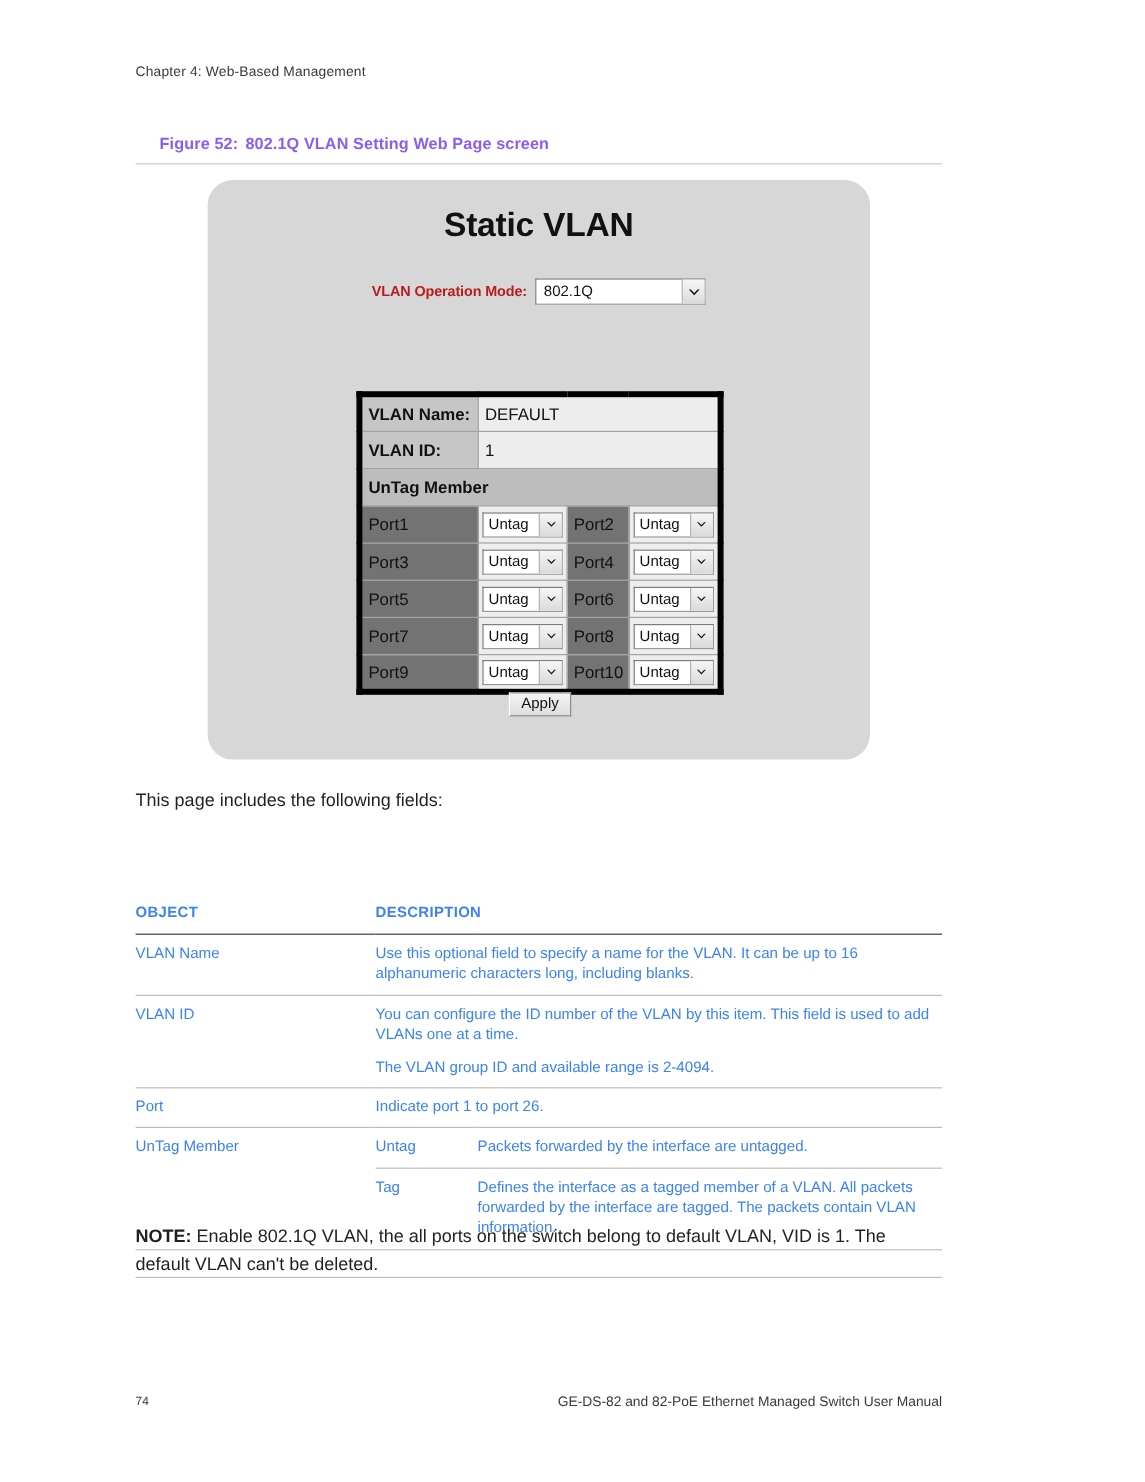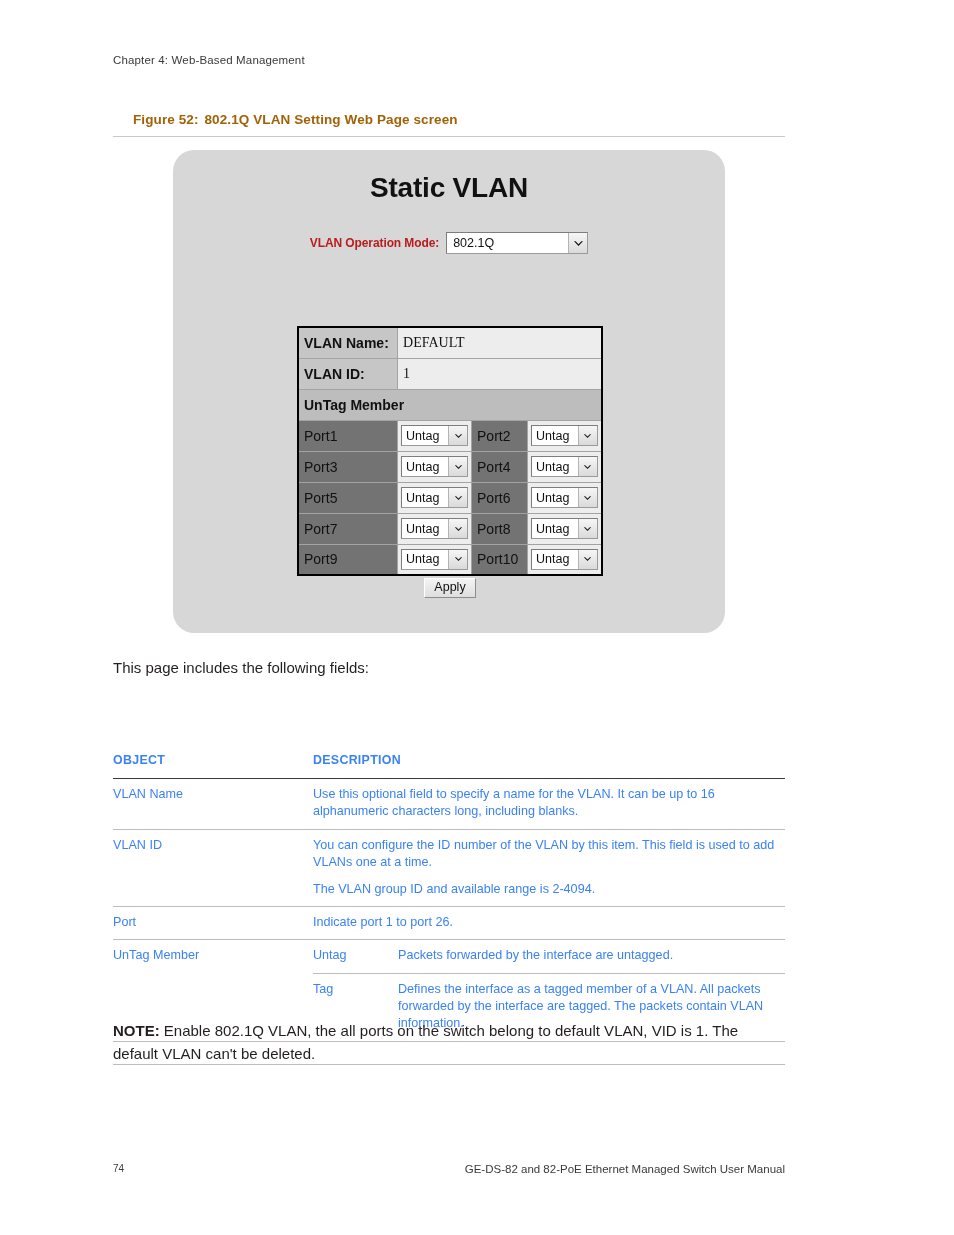--- a/index.html
+++ b/index.html
@@ -31,21 +31,21 @@
     color: #3a3a3a;
   }
 
   
   .figure-caption {
     position: absolute;
     left: 113px;
     top: 112px;
     font-size: 13.5px;
     font-weight: bold;
-    color: #a16207;
+    color: #8b5cf6;
     letter-spacing: 0.1px;
     padding-left: 20px;
   }
   .figure-caption .fignum { margin-right: 6px; }
 
   .caption-rule {
     position: absolute;
     left: 113px;
     top: 136px;
     width: 672px;
@@ -123,42 +123,41 @@
   }
   .sel-arrow svg { display: block; }
 
   
   .vlan-table {
     position: absolute;
     left: 124px;
     top: 176px;
     width: 306px;
     border-collapse: collapse;
-    border: 2px solid #000000;
+    border: 5px solid #000000;
     background: #eeeeee;
   }
   .vlan-table td {
     border: 1px solid #a3a3a3;
     padding: 0;
     height: 31px;
     font-size: 14px;
     color: #111111;
   }
   .lbl-cell {
     background: #c6c6c6;
     color: #1f3f82;
     font-weight: bold;
     padding: 0 5px !important;
     width: 104px;
     white-space: nowrap;
   }
   .val-cell {
     background: #ededed;
     padding: 0 0 0 5px !important;
-    font-family: Liberation Serif, serif;
   }
   .sec-cell {
     background: #bdbdbd;
     color: #1f3f82;
     font-weight: bold;
     padding: 0 5px !important;
   }
   .port-name {
     background: #737373;
     padding: 0 0 0 5px !important;

